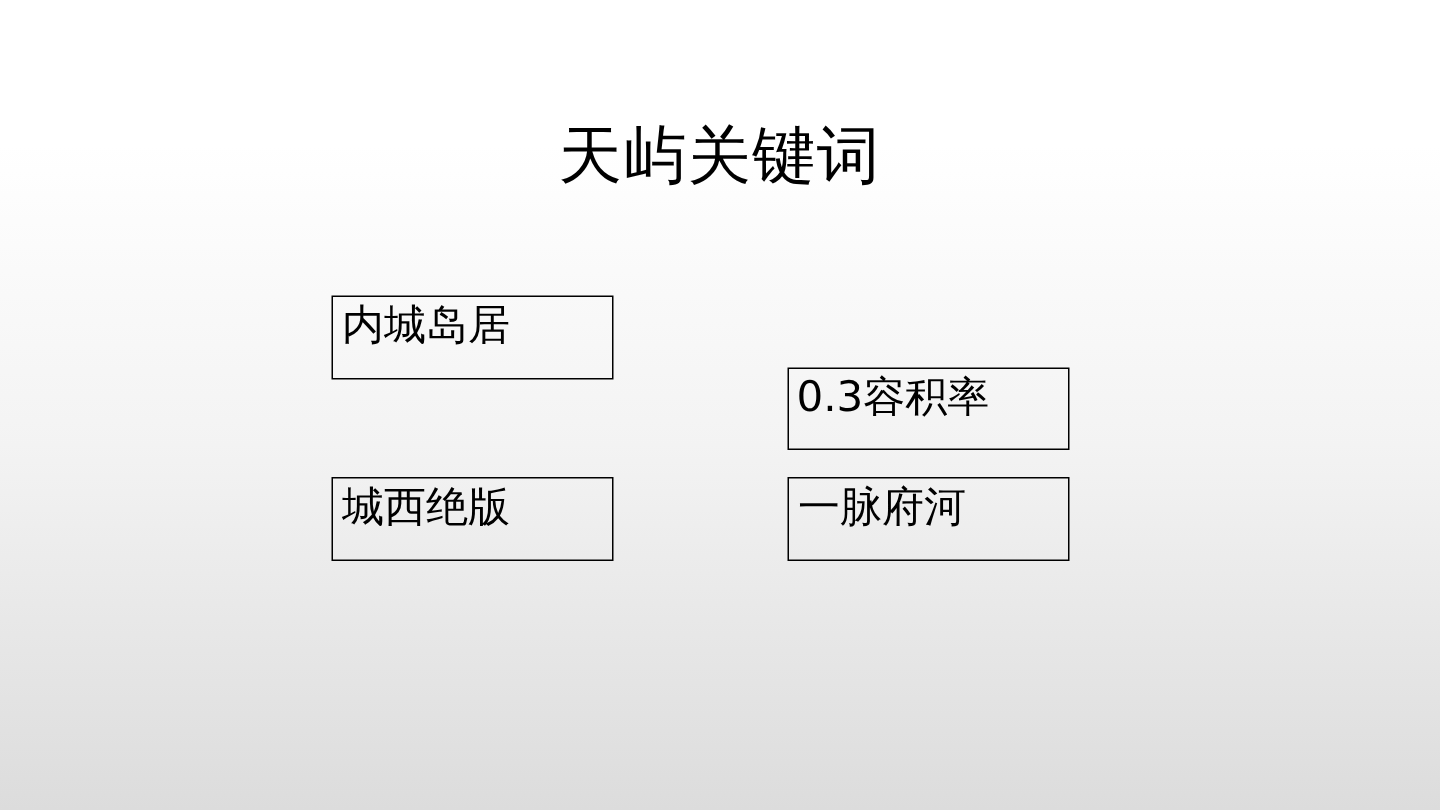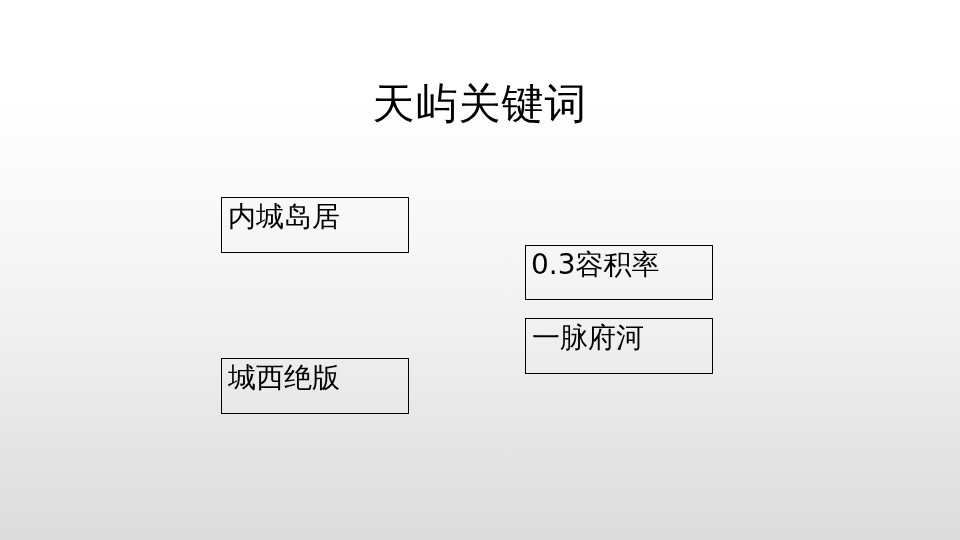--- a/index.html
+++ b/index.html
@@ -26,19 +26,19 @@
 <div class="title">天屿关键词</div>
 
 <div class="kw" style="left:221px; top:197px; width:188px;">
   <span>内城岛居</span>
 </div>
 
 <div class="kw" style="left:525px; top:197px; width:188px; height:55px; padding-left:5px;margin-top:48px;">
   <span>0.3容积率</span>
 </div>
 
-<div class="kw" style="left:221px; top:318px; width:188px;margin-top:40px;">
+<div class="kw" style="left:221px; top:318px; width:188px;">
   <span>城西绝版</span>
 </div>
 
 <div class="kw" style="left:525px; top:318px; width:188px;">
   <span>一脉府河</span>
 </div>
 
 </body></html>

